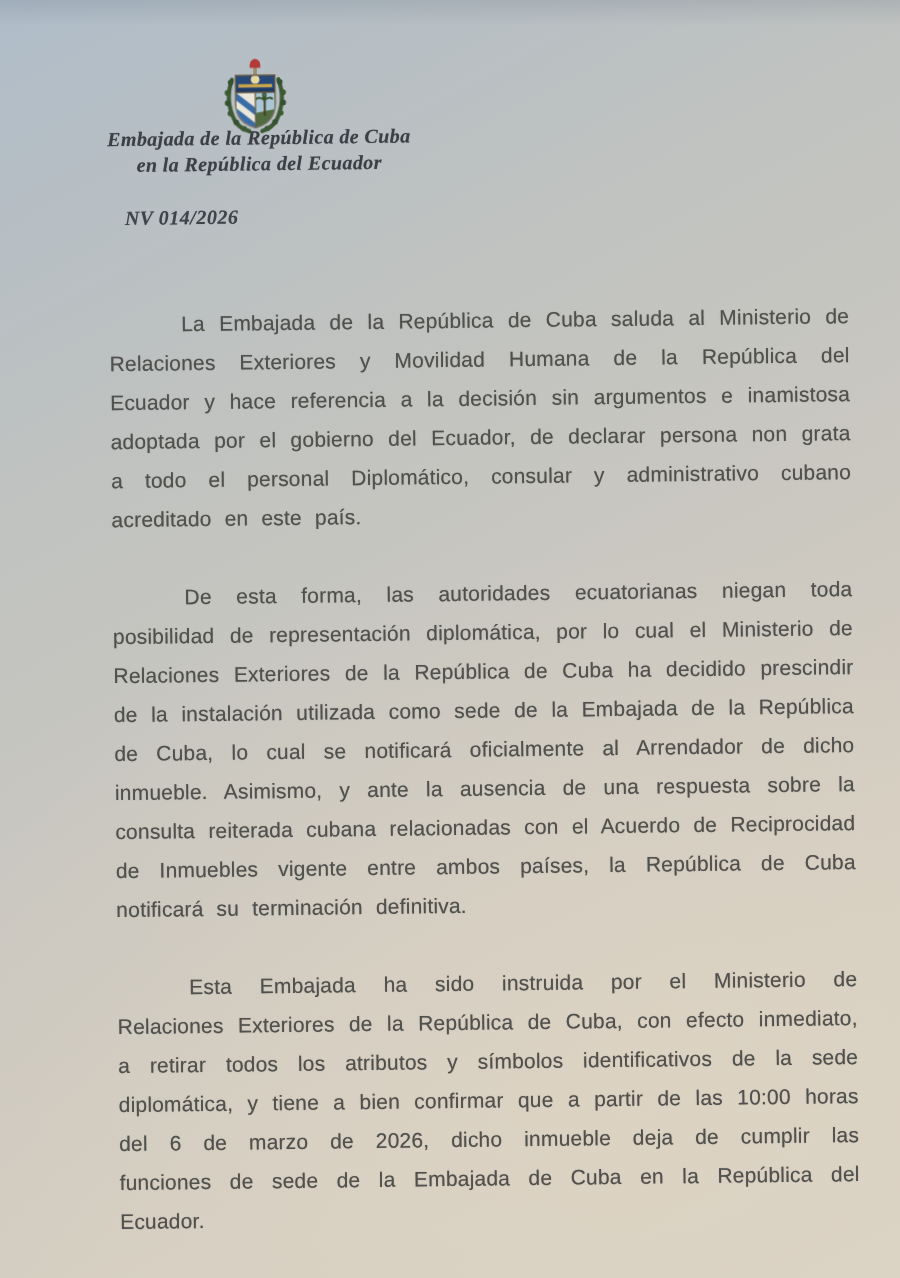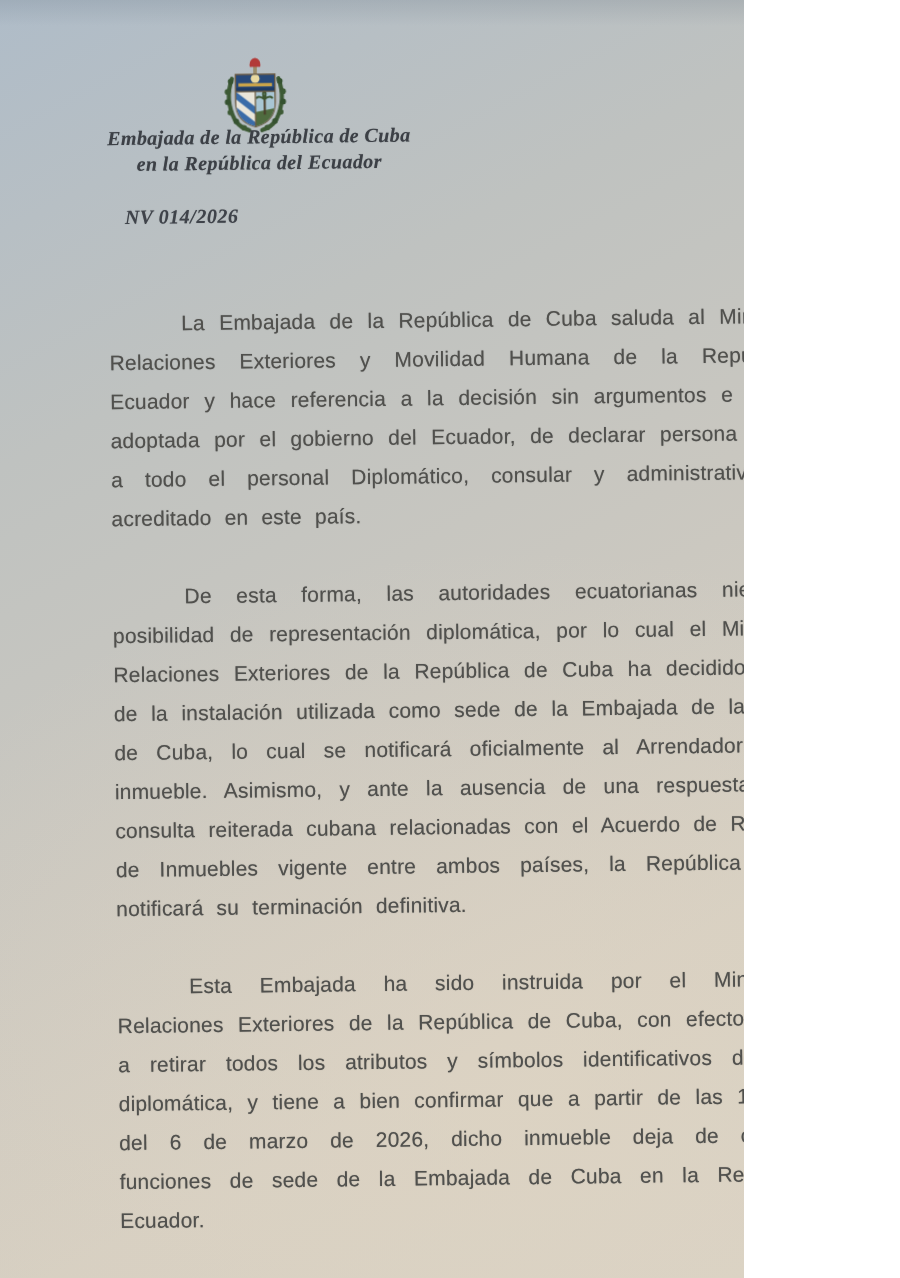--- a/index.html
+++ b/index.html
@@ -1,20 +1,20 @@
 <!DOCTYPE html>
 <html><head>
 <meta charset="utf-8">
 <style>
   * { margin: 0; padding: 0; box-sizing: border-box; }
   html, body { width: 900px; height: 1278px; overflow: hidden; }
 
   .photo {
     position: relative;
-    width: 744px;
+    width: 900px;
     height: 1278px;
     background:
       radial-gradient(ellipse 1200px 900px at 70% 85%, rgba(224,213,195,0.55) 0%, rgba(224,213,195,0) 60%),
       linear-gradient(152deg, #afbcc8 0%, #bfc2c0 28%, #cbc8c0 55%, #d6cfc2 78%, #d9d2c4 100%);
     overflow: hidden;
   }
   
   .photo::before {
     content: "";
     position: absolute;

